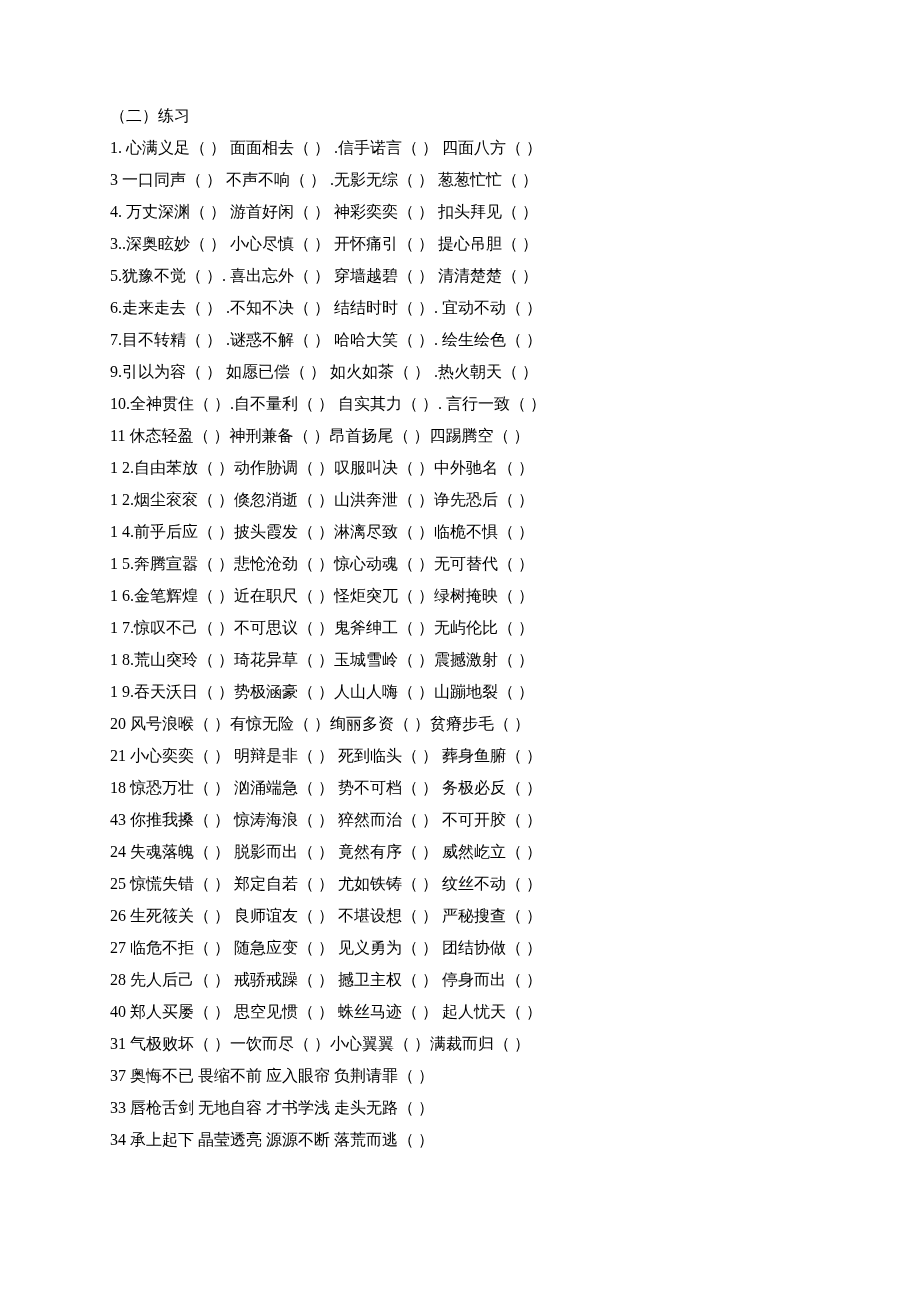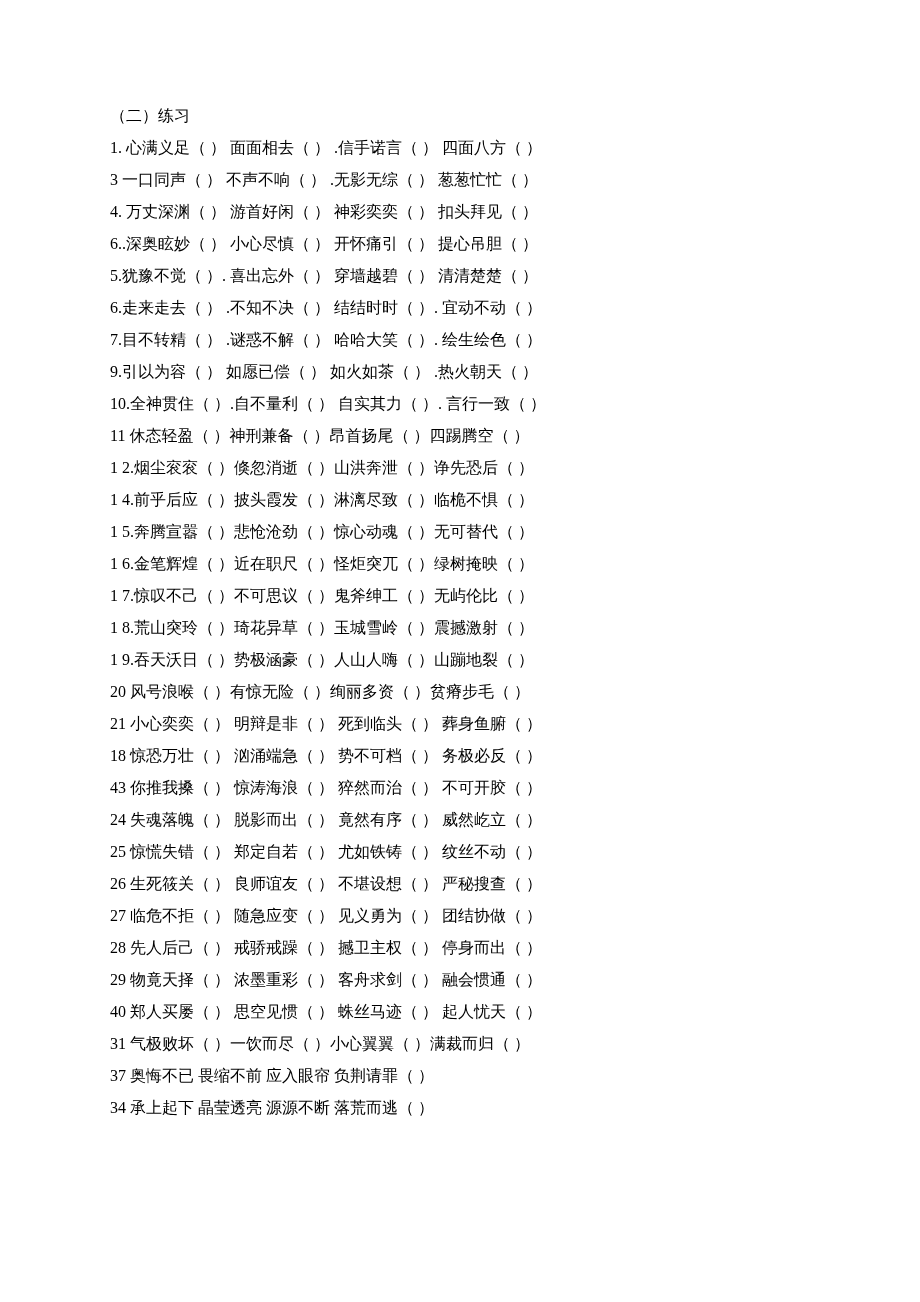--- a/index.html
+++ b/index.html
@@ -18,41 +18,42 @@
     }
   </style>
 </head>
 <body>
 
 <div class="line">（二）练习</div>
 <div id="content">
     <div class="line">1.  心满义足（   ）  面面相去（   ） .信手诺言（   ）      四面八方（   ）</div>
     <div class="line">3 一口同声（    ）  不声不响（    ） .无影无综（    ）     葱葱忙忙（    ）</div>
     <div class="line">4.  万丈深渊（   ）  游首好闲（    ）   神彩奕奕（    ）    扣头拜见（    ）</div>
-    <div class="line">6..深奥眩妙（    ）  小心尽慎（    ）    开怀痛引（    ）   提心吊胆（    ）</div>
+    <div class="line">3..深奥眩妙（    ）  小心尽慎（    ）    开怀痛引（    ）   提心吊胆（    ）</div>
     <div class="line">5.犹豫不觉（    ）.  喜出忘外（    ）    穿墙越碧（    ）    清清楚楚（    ）</div>
     <div class="line">6.走来走去（    ） .不知不决（    ）   结结时时（    ）.    宜动不动（    ）</div>
     <div class="line">7.目不转精（    ） .谜惑不解（    ）    哈哈大笑（    ）.   绘生绘色（    ）</div>
     <div class="line">9.引以为容（    ）  如愿已偿（    ）    如火如茶（    ）  .热火朝天（    ）</div>
     <div class="line">10.全神贯住（    ）.自不量利（    ）   自实其力（    ）.  言行一致（    ）</div>
     <div class="line">11 休态轻盈（    ）神刑兼备（    ）昂首扬尾（    ）四踢腾空（     ）</div>
+    <div class="line">1 2.自由苯放（      ）动作胁调（      ）叹服叫决（      ）中外驰名（      ）</div>
     <div class="line">1 2.烟尘衮衮（      ）倏忽消逝（      ）山洪奔泄（      ）诤先恐后（      ）</div>
     <div class="line">1 4.前乎后应（      ）披头霞发（      ）淋漓尽致（      ）临桅不惧（      ）</div>
     <div class="line">1 5.奔腾宣嚣（      ）悲怆沧劲（      ）惊心动魂（      ）无可替代（      ）</div>
     <div class="line">1 6.金笔辉煌（      ）近在职尺（      ）怪炬突兀（      ）绿树掩映（      ）</div>
     <div class="line">1 7.惊叹不己（      ）不可思议（      ）鬼斧绅工（      ）无屿伦比（      ）</div>
     <div class="line">1 8.荒山突玲（      ）琦花异草（      ）玉城雪岭（      ）震撼激射（      ）</div>
     <div class="line">1 9.吞天沃日（      ）势极涵豪（      ）人山人嗨（      ）山蹦地裂（      ）</div>
     <div class="line">20 风号浪喉（      ）有惊无险（    ）绚丽多资（    ）贫瘠步毛（     ）</div>
     <div class="line">21 小心奕奕（    ）  明辩是非（    ）     死到临头（    ）     葬身鱼腑（    ）</div>
     <div class="line">18 惊恐万壮（    ）  汹涌端急（    ）     势不可档（    ）     务极必反（    ）</div>
     <div class="line">43 你推我搡（    ）  惊涛海浪（    ）     猝然而治（    ）     不可开胶（    ）</div>
     <div class="line">24 失魂落魄（    ）  脱影而出（    ）     竟然有序（    ）     威然屹立（    ）</div>
     <div class="line">25 惊慌失错（    ）  郑定自若（    ）     尤如铁铸（    ）     纹丝不动（    ）</div>
     <div class="line">26 生死筱关（    ）  良师谊友（    ）     不堪设想（    ）     严秘搜查（    ）</div>
     <div class="line">27 临危不拒（    ）  随急应变（    ）     见义勇为（    ）     团结协做（    ）</div>
     <div class="line">28 先人后己（    ）  戒骄戒躁（    ）     撼卫主权（    ）     停身而出（    ）</div>
-    <div class="line">29 物竟天择（    ）  浓墨重彩（    ）     客舟求剑（    ）     融会惯通（    ）</div>
     <div class="line">40 郑人买屡（    ）  思空见惯（    ）     蛛丝马迹（    ）     起人忧天（    ）</div>
     <div class="line">31 气极败坏（  ）一饮而尽（  ）小心翼翼（  ）满裁而归（    ）</div>
     <div class="line">37 奥悔不已      畏缩不前       应入眼帘      负荆请罪（    ）</div>
+    <div class="line">33 唇枪舌剑      无地自容      才书学浅      走头无路（    ）</div>
     <div class="line">34 承上起下      晶莹透亮      源源不断      落荒而逃（    ）</div>
   </div>
 
 </body></html>

